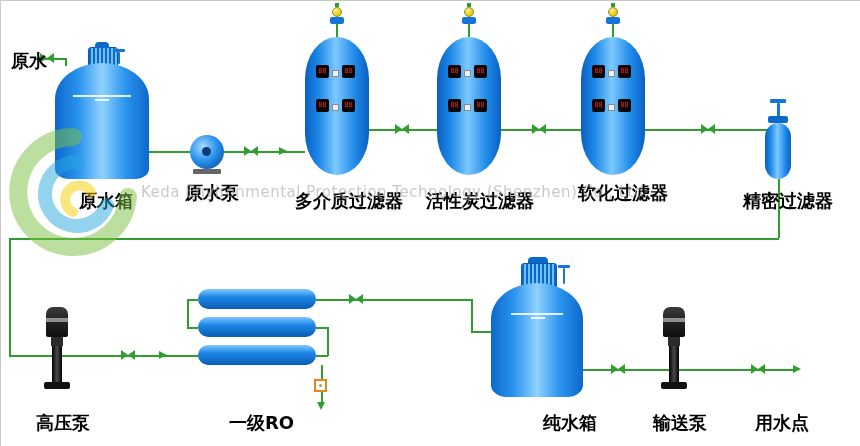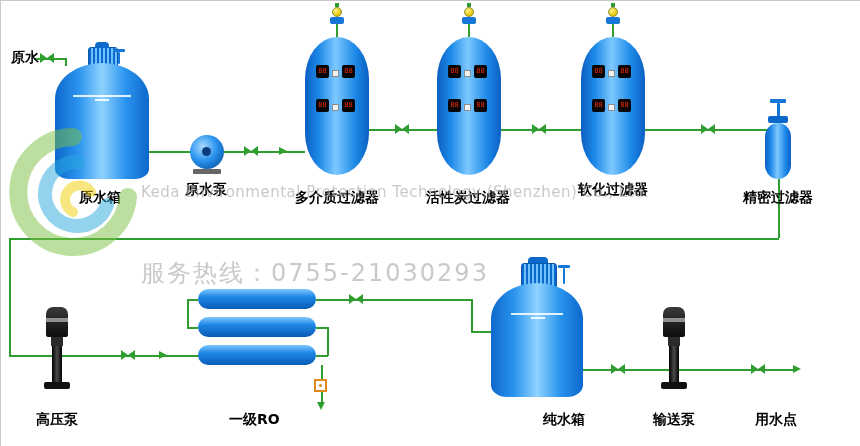--- a/index.html
+++ b/index.html
@@ -11,21 +11,21 @@
   .valve::before,.valve::after{content:"";position:absolute;top:0;width:0;height:0;border-top:5px solid transparent;border-bottom:5px solid transparent}
   .valve::before{left:0;border-left:7px solid #2F9E2F}
   .valve::after{right:0;border-right:7px solid #2F9E2F}
   .arr-r{position:absolute;width:0;height:0;border-top:4px solid transparent;border-bottom:4px solid transparent;border-left:8px solid #2F9E2F}
   .arr-d{position:absolute;width:0;height:0;border-left:4px solid transparent;border-right:4px solid transparent;border-top:8px solid #2F9E2F}
   .vessel{position:absolute;background:linear-gradient(90deg,#0a5fc2 0%,#1e8ae8 22%,#7dc8ff 48%,#1e8ae8 78%,#0a5fc2 100%);border-radius:32px/42px}
   .tankbody{position:absolute;background:linear-gradient(90deg,#0d68cc,#2a94ee 25%,#8fd2ff 50%,#2a94ee 75%,#0d68cc)}
   .ribbed{position:absolute;background:repeating-linear-gradient(90deg,#0d68cc 0 2px,#6ec0ff 2px 4px);border:1px solid #0a58b0;border-radius:3px 3px 0 0}
   .gauge{position:absolute;width:13px;height:13px;background:#060606;border-radius:2px;color:#FF2A00;font-family:"DejaVu Sans Mono","Liberation Mono",monospace;font-size:7px;line-height:13px;text-align:center}
   .minibox{position:absolute;width:5px;height:5px;background:#f2f2f2;border:1px solid #8a8a8a}
-  .lbl{position:absolute;font-size:14px;font-weight:600;color:#000;white-space:nowrap}
+  .lbl{position:absolute;font-size:18px;font-weight:600;color:#000;white-space:nowrap}
   .wm{position:absolute;color:rgba(168,168,168,0.62);white-space:nowrap;pointer-events:none}
   .waterline{position:absolute;background:rgba(255,255,255,0.85);height:1.5px}
   .pumppart{position:absolute}
   .robar{position:absolute;width:118px;height:20px;background:linear-gradient(180deg,#7ec9ff,#1e86e6 40%,#0a5cb4);border-radius:10px}
   .bluevalve{position:absolute;background:#1576d8;border-radius:1px}
   .ball{position:absolute;width:10px;height:10px;border-radius:50%;background:radial-gradient(circle at 35% 30%,#fff48a,#e8c400 70%,#b89600);border:1px solid #8f8f3a;box-sizing:border-box}
 </style>
 </head>
 <body>
 
@@ -162,15 +162,14 @@
   <div class="lbl" style="left:754px;top:410px">用水点</div>
 
   <div class="pumppart" style="left:2px;top:116px;opacity:.5;pointer-events:none">
     <svg width="140" height="150" viewBox="0 0 140 150">
       <path d="M70 20 A55 55 0 1 0 125 80" fill="none" stroke="#7cc142" stroke-width="18" stroke-linecap="round"></path>
       <path d="M75 45 A32 32 0 1 0 104 88" fill="none" stroke="#29a8df" stroke-width="14" stroke-linecap="round"></path>
       <path d="M70 95 A14 14 0 1 1 88 75" fill="none" stroke="#f2d000" stroke-width="10" stroke-linecap="round"></path>
     </svg>
   </div>
   <div class="wm" style="left:140px;top:182px;font-size:15px;letter-spacing:.5px">Keda Environmental Protection Technology (Shenzhen) Co., Ltd.</div>
-  <div class="wm" style="left:140px;top:256px;font-size:24px;letter-spacing:2px">服务热线：0755-21030293</div>
 
 </div>
 
 </body></html>

